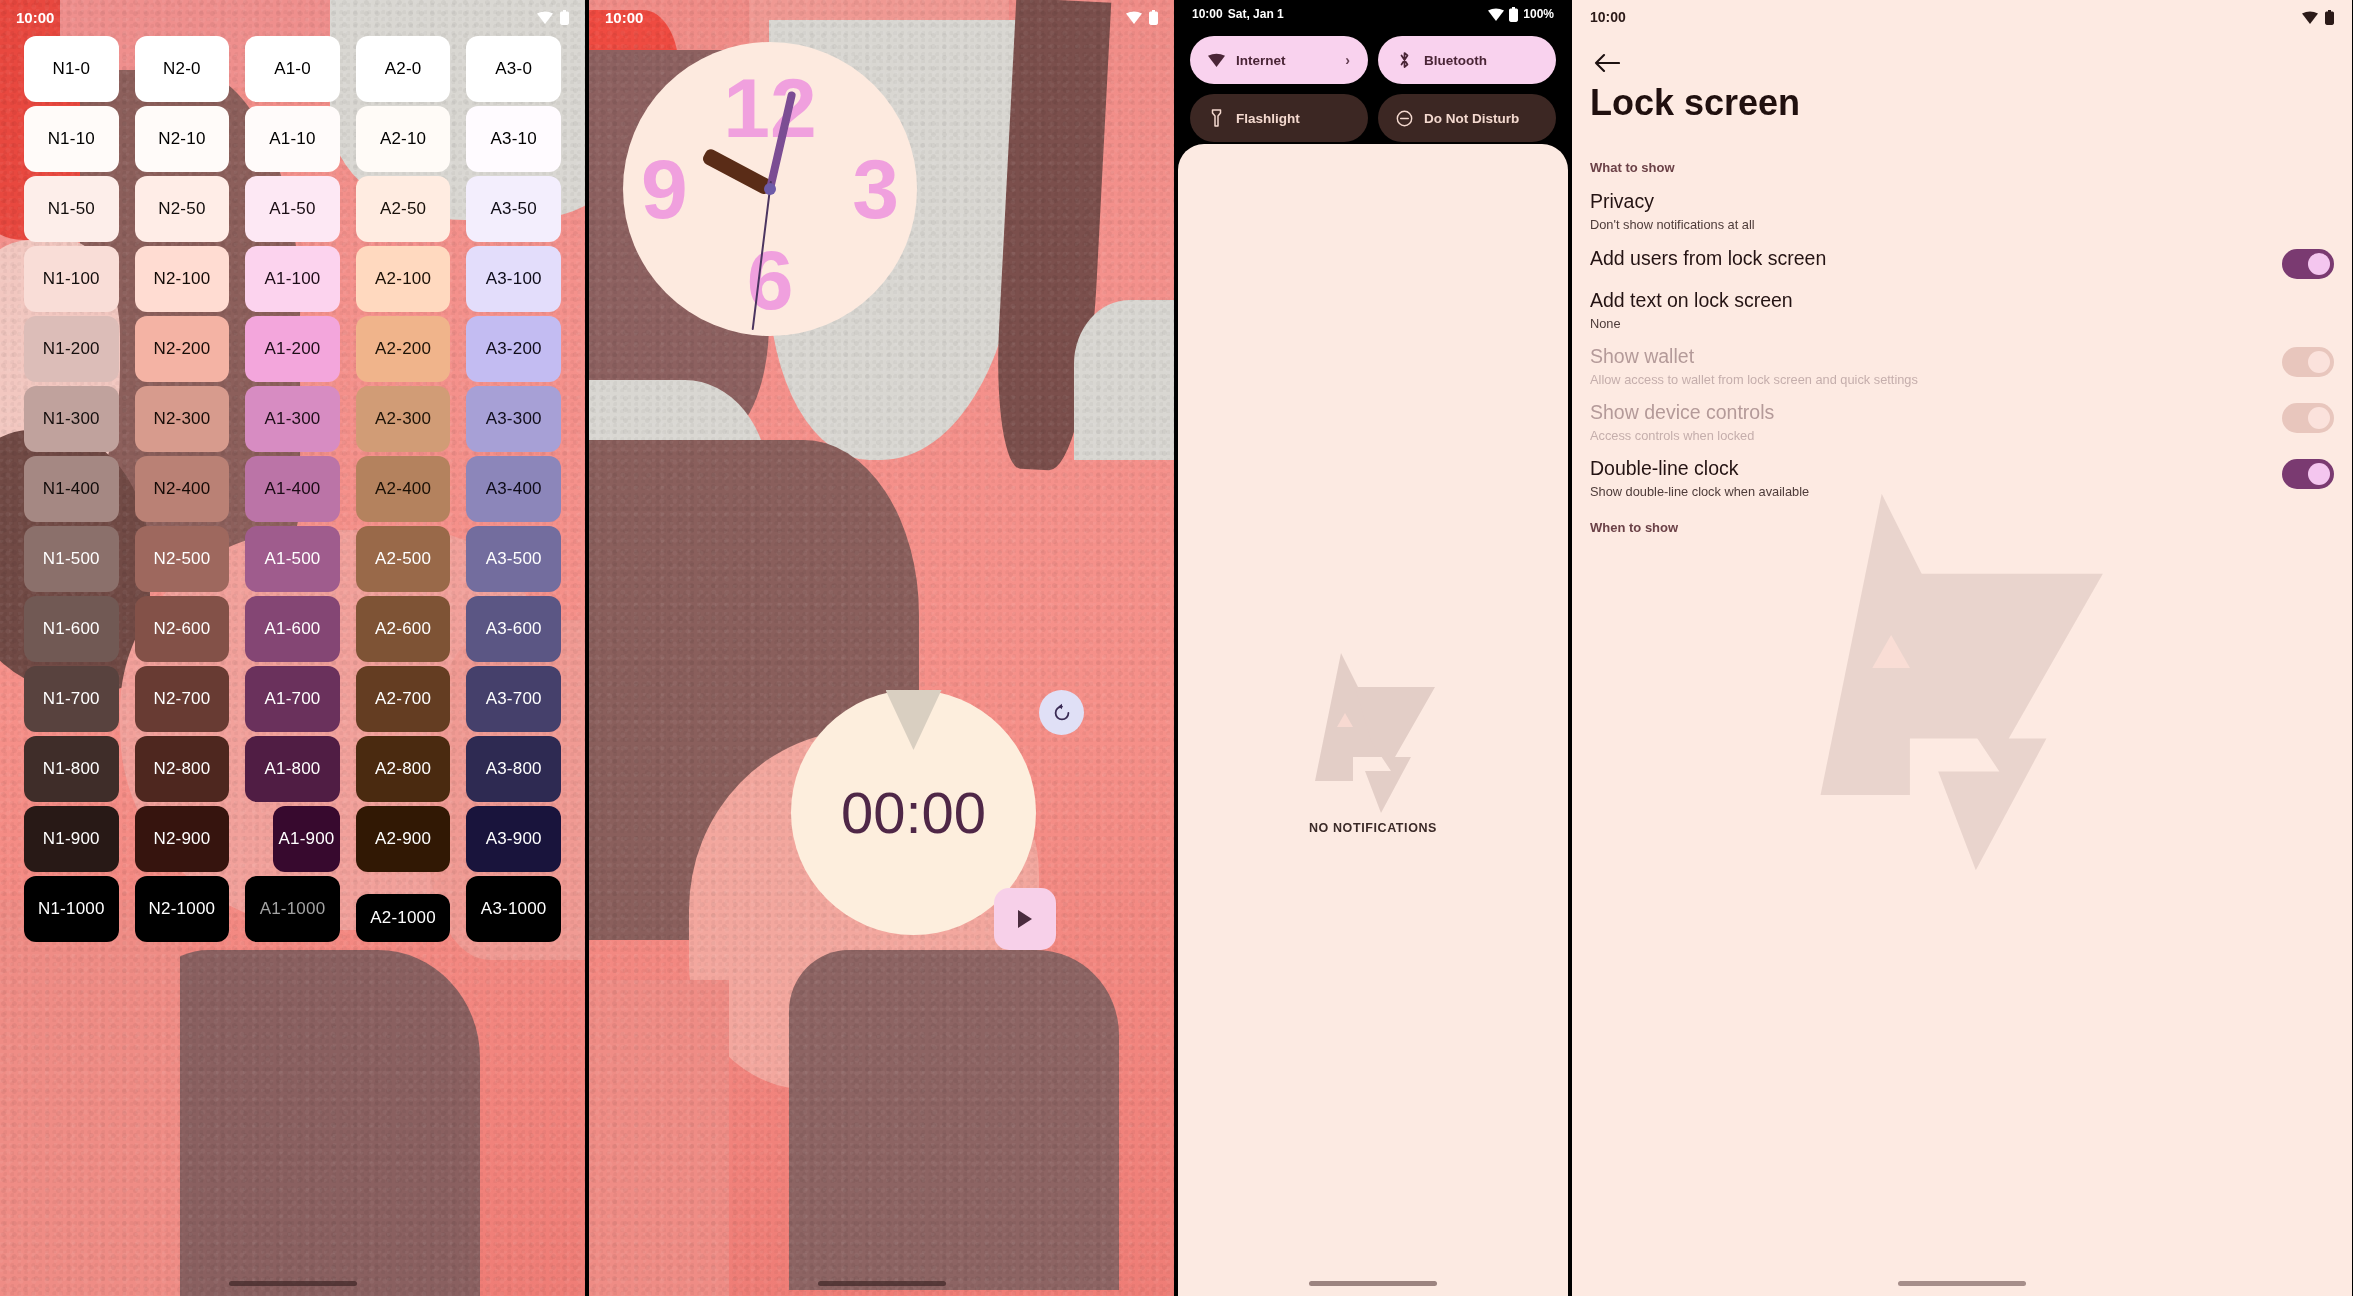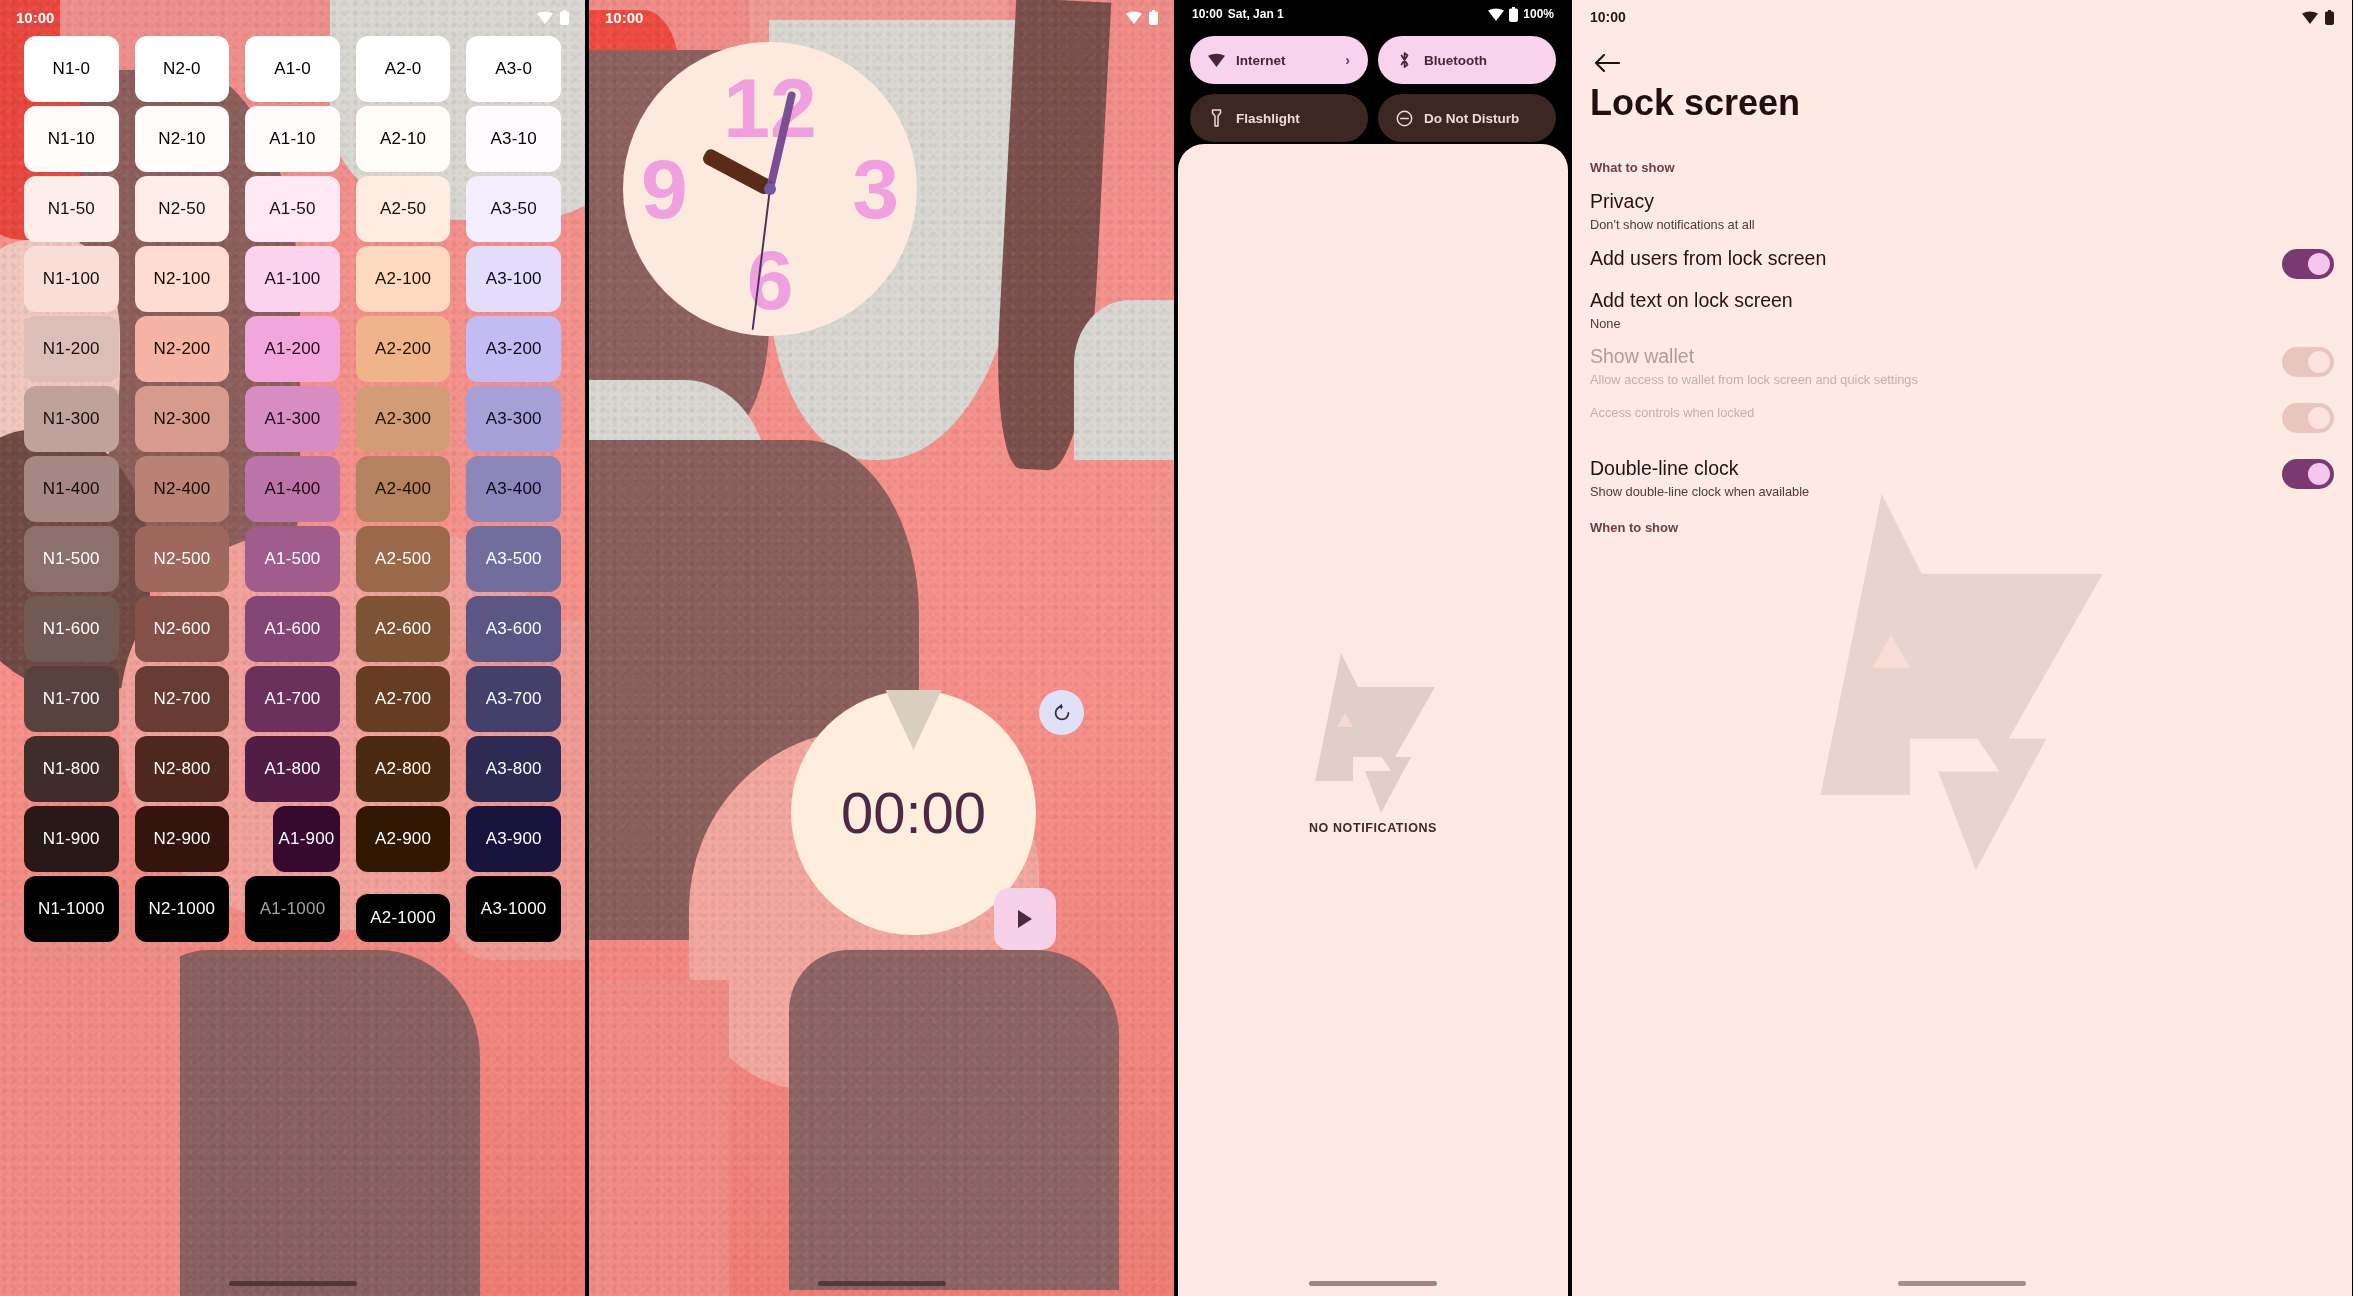--- a/index.html
+++ b/index.html
@@ -646,20 +646,21 @@
 
     <div class="ls-row disabled" style="top:345px">
       <div class="r-title">Show wallet</div>
       <div class="r-sub">Allow access to wallet from lock screen and quick settings</div>
       <div class="toggle off">
           <span class="knob"></span>
         </div>
     </div>
 
     <div class="ls-row disabled" style="top:401px">
+      <div class="r-title">Show device controls</div>
       <div class="r-sub">Access controls when locked</div>
       <div class="toggle off">
           <span class="knob"></span>
         </div>
     </div>
 
     <div class="ls-row" style="top:457px">
       <div class="r-title">Double-line clock</div>
       <div class="r-sub">Show double-line clock when available</div>
       <div class="toggle on">

